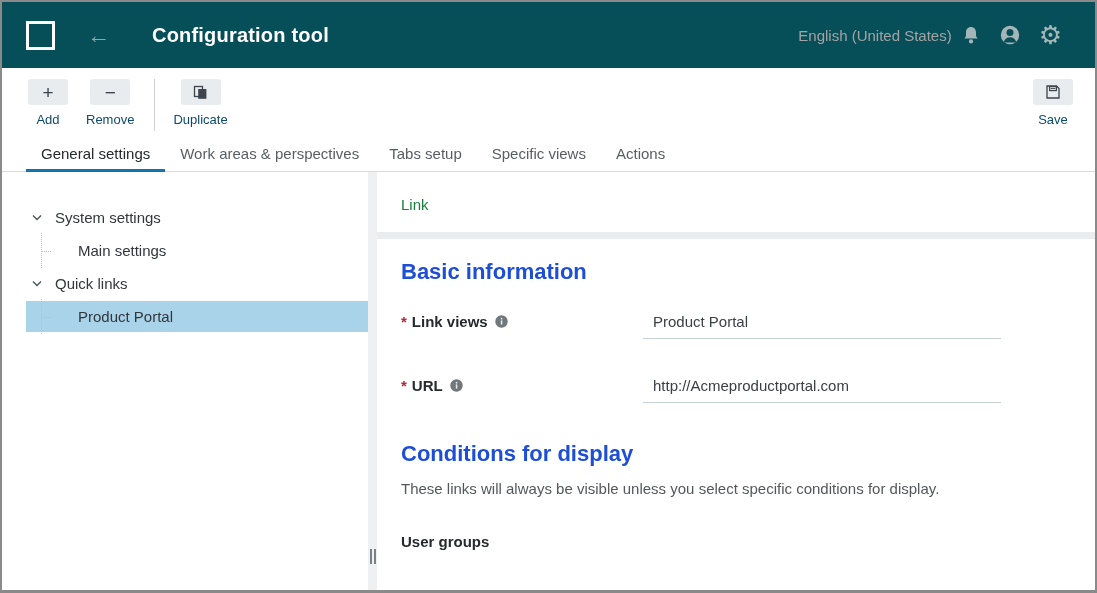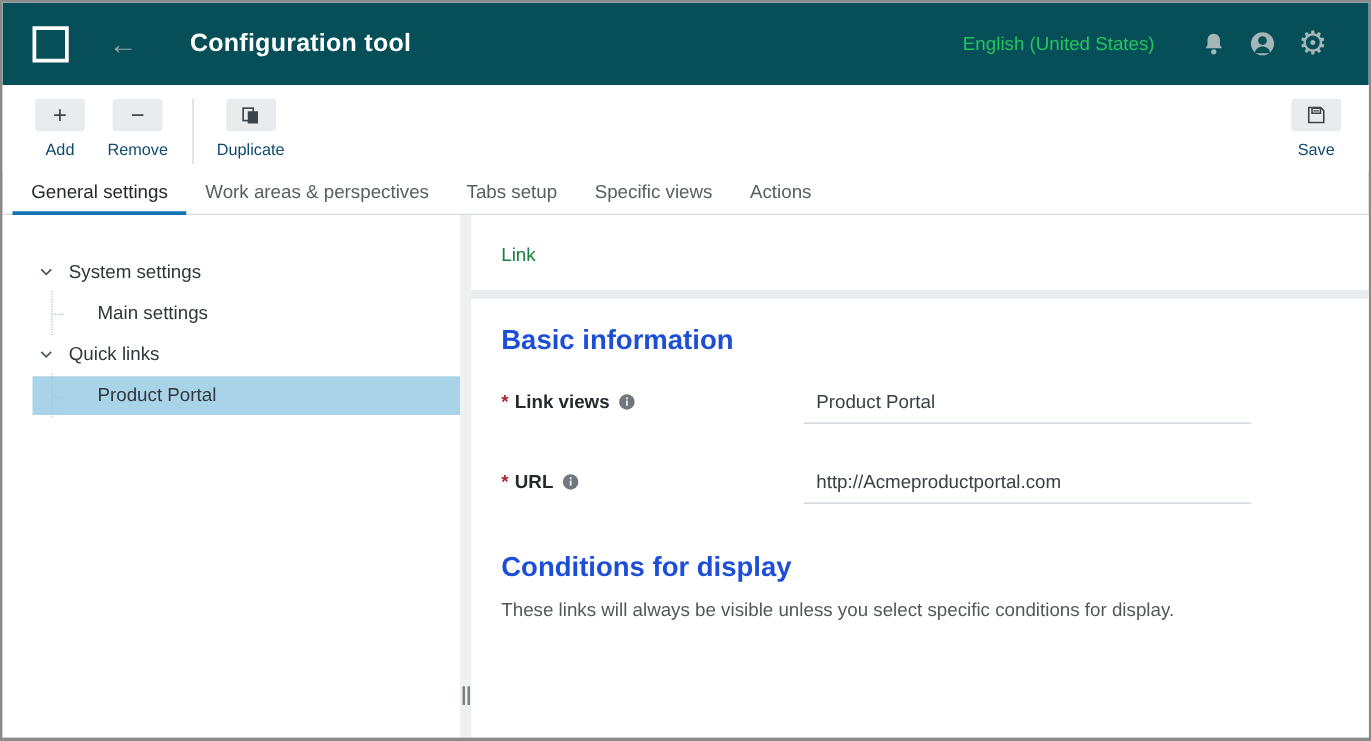--- a/index.html
+++ b/index.html
@@ -6,34 +6,34 @@
   body{font-family:"Liberation Sans","DejaVu Sans",sans-serif;-webkit-font-smoothing:antialiased;}
   .window{width:1097px;height:593px;box-sizing:border-box;border:2px solid #8a8a8a;border-bottom-width:3px;
           display:flex;flex-direction:column;background:#fff;overflow:hidden;}
 
   
   .appbar{height:66px;flex:none;background:#074F58;display:flex;align-items:center;padding:0 24px;box-sizing:border-box;}
   .logo{width:23px;height:23px;border:3px solid #fff;margin-right:32px;flex:none;}
   .back{color:#8fa6a9;font-size:23px;line-height:1;margin-right:26px;cursor:pointer;flex:none;}
   .app-title{color:#fff;font-size:20px;font-weight:700;letter-spacing:.2px;margin:16px;}
   .spacer{flex:1;}
-  .lang{color:#22c55e;font-size:15px;margin-right:28px;cursor:pointer;}
+  .lang{color:#a3a3a3;font-size:15px;cursor:pointer;}
   .hicon{display:flex;align-items:center;justify-content:center;margin-left:9px;margin-right:9px;cursor:pointer;}
   .gear-glyph{font-family:"DejaVu Sans",sans-serif;font-size:26px;color:#a4b6b8;line-height:1;}
 
   
   .toolbar{height:70px;flex:none;display:flex;align-items:flex-start;padding:11px 22px 0 26px;box-sizing:border-box;background:#fff;}
   .tool-btn{display:flex;flex-direction:column;align-items:center;margin-right:18px;cursor:pointer;}
   .tool-ic{width:40px;height:26px;background:#e9ecee;border-radius:3px;display:flex;align-items:center;justify-content:center;
            font-size:19px;color:#3e444b;line-height:1;}
   .tool-label{font-size:13px;color:#0c4a6e;margin-top:7px;}
   .tool-sep{width:1px;height:52px;background:#ccd2d6;margin:0 18px 0 2px;flex:none;}
 
   
-  .tabs{height:34px;flex:none;display:flex;align-items:stretch;padding-left:8px;border-bottom:1px solid #d5dbdf;box-sizing:border-box;}
+  .tabs{height:34px;flex:none;display:flex;align-items:stretch;padding-left:24px;border-bottom:1px solid #d5dbdf;box-sizing:border-box;}
   .tab{padding:0 15px;font-size:15px;color:#585e62;display:flex;align-items:center;border-bottom:3px solid transparent;
        margin-bottom:-1px;cursor:pointer;white-space:nowrap;}
   .tab.active{color:#26292d;border-bottom-color:#1173AF;}
 
   
   .main{flex:1;display:flex;min-height:0;}
   .tree-panel{width:366px;flex:none;padding-top:30px;box-sizing:border-box;background:#fff;text-align:center;}
   .tree-row{height:31px;margin:0 0 2px 24px;display:flex;align-items:center;position:relative;font-size:15px;color:#31373c;cursor:pointer;}
   .tree-row.group{padding-left:6px;}
   .tree-row.child{padding-left:52px;}
@@ -214,17 +214,20 @@
               </svg>
             </span>
           </div>
           <input class="uline" type="text" value="http://Acmeproductportal.com" style="">
         </div>
 
         <h3 class="sec-title cond">Conditions for display</h3>
         <p class="desc">These links will always be visible unless you select specific conditions for display.</p>
 
         <div class="field-row">
+          <div class="field-label">
+            <span>User groups</span>
+          </div>
         </div>
       </div>
     </section>
   </div>
 </div>
 
 </body></html>

